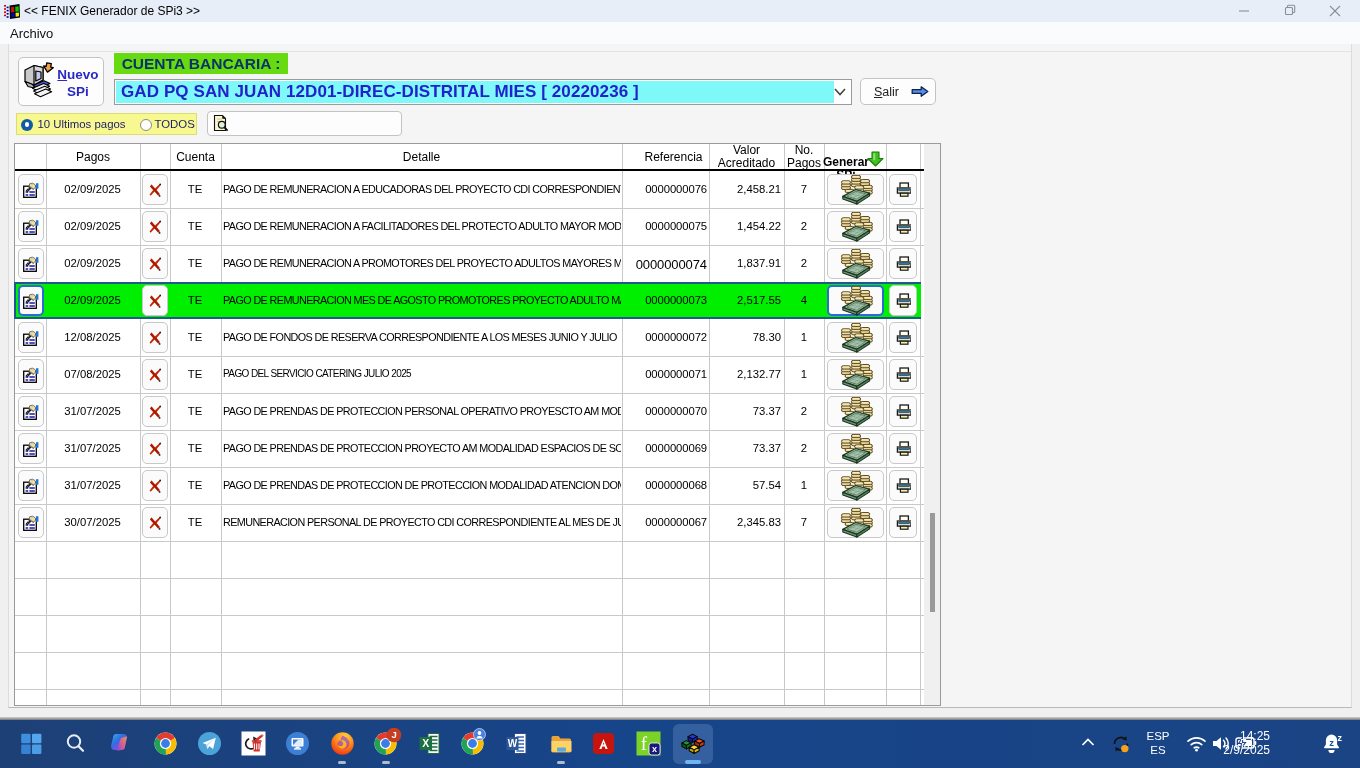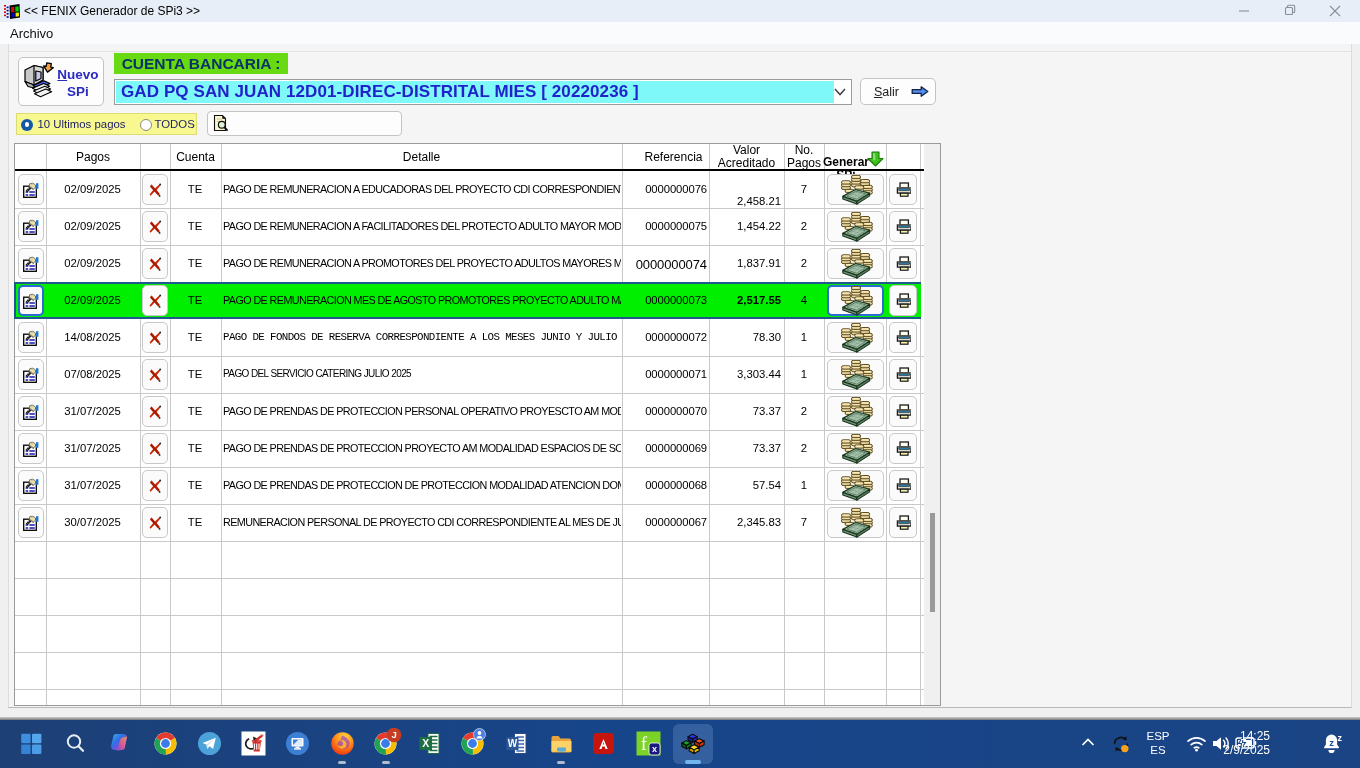--- a/index.html
+++ b/index.html
@@ -182,21 +182,21 @@
  <path d="M1.4 5.8 h13.6 l-1.3 2 h-11 Z" fill="#c2c2b4" stroke="none"></path>
  <rect x="2.8" y="6.6" width="10.8" height="1.9" fill="#2879a8" stroke="#111" stroke-width="0.5"></rect>
  <rect x="4.4" y="11.2" width="7.6" height="3" fill="#f5f2a8" stroke="#1a1a1a" stroke-width="1.2"></rect>
 </g>
 </defs>
   </svg>
 <div class="a" style="left:46px;top:183px;width:93px;text-align:center;font-size:11.3px;color:#000;">02/09/2025</div>
 <div class="a" style="left:170px;top:183px;width:50px;text-align:center;font-size:11.3px;color:#000;">TE</div>
 <div class="a" style="left:223px;top:183px;width:398px;overflow:hidden;white-space:nowrap;font-size:10.8px;letter-spacing:-0.6px;color:#000;">PAGO DE REMUNERACION A EDUCADORAS DEL PROYECTO CDI CORRESPONDIENTE AL MES</div>
 <div class="a" style="left:622px;top:183px;width:85px;text-align:right;font-size:11.3px;letter-spacing:-0.1px;color:#000;">0000000076</div>
-<div class="a" style="left:709px;top:183px;width:72px;text-align:right;font-size:11.3px;color:#000;margin-top:12px;">2,458.21</div>
+<div class="a" style="left:709px;top:183px;width:72px;text-align:right;font-size:11.3px;color:#000;">2,458.21</div>
 <div class="a" style="left:784px;top:183px;width:40px;text-align:center;font-size:11.3px;color:#000;">7</div>
 <div class="cellbtn" style="left:18px;top:174px;width:26px;height:31px;border:1px solid #c8c8c8;">
     <svg width="16" height="16" viewBox="0 0 16 16">
       <use href="#formico"></use>
     </svg>
   </div>
 <div class="cellbtn" style="left:142px;top:174px;width:26px;height:31px;">
     <svg width="14" height="14" viewBox="0 0 14 14">
       <use href="#xico"></use>
     </svg>
@@ -260,21 +260,21 @@
   </div>
 <div class="cellbtn" style="left:889px;top:248px;width:28px;height:31px;">
     <svg width="15" height="15" viewBox="0 0 15 15">
       <use href="#printer"></use>
     </svg>
   </div>
 <div class="a" style="left:46px;top:294px;width:93px;text-align:center;font-size:11.3px;color:#000;">02/09/2025</div>
 <div class="a" style="left:170px;top:294px;width:50px;text-align:center;font-size:11.3px;color:#000;">TE</div>
 <div class="a" style="left:223px;top:294px;width:398px;overflow:hidden;white-space:nowrap;font-size:10.8px;letter-spacing:-0.6px;color:#000;">PAGO DE REMUNERACION MES DE AGOSTO PROMOTORES PROYECTO ADULTO MAYOR MOD</div>
 <div class="a" style="left:622px;top:294px;width:85px;text-align:right;font-size:11.3px;letter-spacing:-0.1px;color:#000;">0000000073</div>
-<div class="a" style="left:709px;top:294px;width:72px;text-align:right;font-size:11.3px;color:#000;font-weight:bold;">2,517.55</div>
+<div class="a" style="left:709px;top:294px;width:72px;text-align:right;font-size:11.3px;color:#000;">2,517.55</div>
 <div class="a" style="left:784px;top:294px;width:40px;text-align:center;font-size:11.3px;color:#000;">4</div>
 <div class="cellbtn" style="left:18px;top:285px;width:26px;height:31px;border:2px solid #2b6cd4;">
     <svg width="16" height="16" viewBox="0 0 16 16">
       <use href="#formico"></use>
     </svg>
   </div>
 <div class="cellbtn" style="left:142px;top:285px;width:26px;height:31px;">
     <svg width="14" height="14" viewBox="0 0 14 14">
       <use href="#xico"></use>
     </svg>
@@ -282,23 +282,23 @@
 <div class="cellbtn" style="left:827px;top:285px;width:57px;height:31px;border:2px solid #2b6cd4;border-radius:5px;">
     <svg width="34" height="30" viewBox="-0.5 -1 35 33">
       <use href="#money"></use>
     </svg>
   </div>
 <div class="cellbtn" style="left:889px;top:285px;width:28px;height:31px;">
     <svg width="15" height="15" viewBox="0 0 15 15">
       <use href="#printer"></use>
     </svg>
   </div>
-<div class="a" style="left:46px;top:331px;width:93px;text-align:center;font-size:11.3px;color:#000;">14/08/2025</div>
+<div class="a" style="left:46px;top:331px;width:93px;text-align:center;font-size:11.3px;color:#000;">12/08/2025</div>
 <div class="a" style="left:170px;top:331px;width:50px;text-align:center;font-size:11.3px;color:#000;">TE</div>
-<div class="a" style="left:223px;top:331px;width:468px;overflow:hidden;white-space:nowrap;font-size:10.8px;letter-spacing:-0.6px;color:#000;font-family:Liberation Mono, monospace;">PAGO DE FONDOS DE RESERVA CORRESPONDIENTE A LOS MESES JUNIO Y JULIO</div>
+<div class="a" style="left:223px;top:331px;width:468px;overflow:hidden;white-space:nowrap;font-size:10.8px;letter-spacing:-0.6px;color:#000;">PAGO DE FONDOS DE RESERVA CORRESPONDIENTE A LOS MESES JUNIO Y JULIO</div>
 <div class="a" style="left:622px;top:331px;width:85px;text-align:right;font-size:11.3px;letter-spacing:-0.1px;color:#000;">0000000072</div>
 <div class="a" style="left:709px;top:331px;width:72px;text-align:right;font-size:11.3px;color:#000;padding-left:12px;">78.30</div>
 <div class="a" style="left:784px;top:331px;width:40px;text-align:center;font-size:11.3px;color:#000;">1</div>
 <div class="cellbtn" style="left:18px;top:322px;width:26px;height:31px;border:1px solid #c8c8c8;">
     <svg width="16" height="16" viewBox="0 0 16 16">
       <use href="#formico"></use>
     </svg>
   </div>
 <div class="cellbtn" style="left:142px;top:322px;width:26px;height:31px;">
     <svg width="14" height="14" viewBox="0 0 14 14">
@@ -312,21 +312,21 @@
   </div>
 <div class="cellbtn" style="left:889px;top:322px;width:28px;height:31px;">
     <svg width="15" height="15" viewBox="0 0 15 15">
       <use href="#printer"></use>
     </svg>
   </div>
 <div class="a" style="left:46px;top:368px;width:93px;text-align:center;font-size:11.3px;color:#000;">07/08/2025</div>
 <div class="a" style="left:170px;top:368px;width:50px;text-align:center;font-size:11.3px;color:#000;">TE</div>
 <div class="a" style="left:223px;top:368px;width:398px;overflow:hidden;white-space:nowrap;font-size:10px;letter-spacing:-0.6px;color:#000;">PAGO DEL SERVICIO CATERING JULIO 2025</div>
 <div class="a" style="left:622px;top:368px;width:85px;text-align:right;font-size:11.3px;letter-spacing:-0.1px;color:#000;">0000000071</div>
-<div class="a" style="left:709px;top:368px;width:72px;text-align:right;font-size:11.3px;color:#000;">3,303.44</div>
+<div class="a" style="left:709px;top:368px;width:72px;text-align:right;font-size:11.3px;color:#000;">2,132.77</div>
 <div class="a" style="left:784px;top:368px;width:40px;text-align:center;font-size:11.3px;color:#000;">1</div>
 <div class="cellbtn" style="left:18px;top:359px;width:26px;height:31px;border:1px solid #c8c8c8;">
     <svg width="16" height="16" viewBox="0 0 16 16">
       <use href="#formico"></use>
     </svg>
   </div>
 <div class="cellbtn" style="left:142px;top:359px;width:26px;height:31px;">
     <svg width="14" height="14" viewBox="0 0 14 14">
       <use href="#xico"></use>
     </svg>

